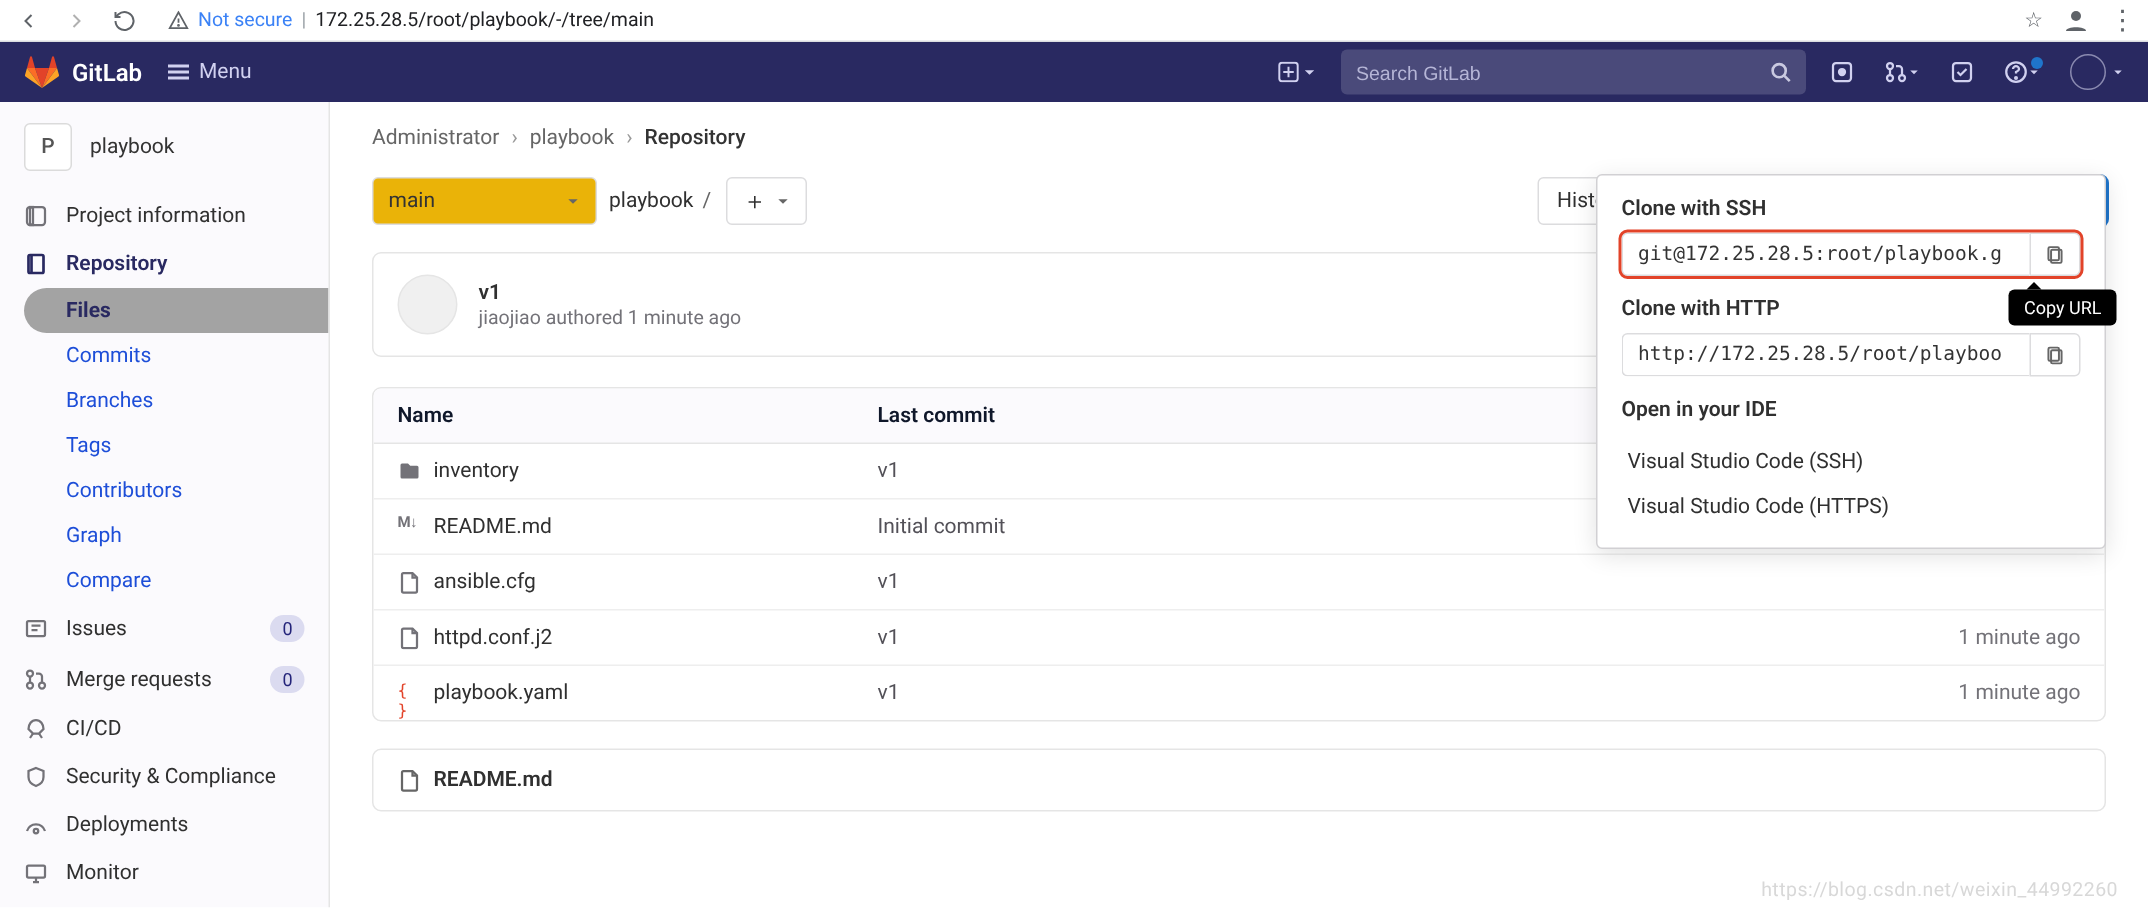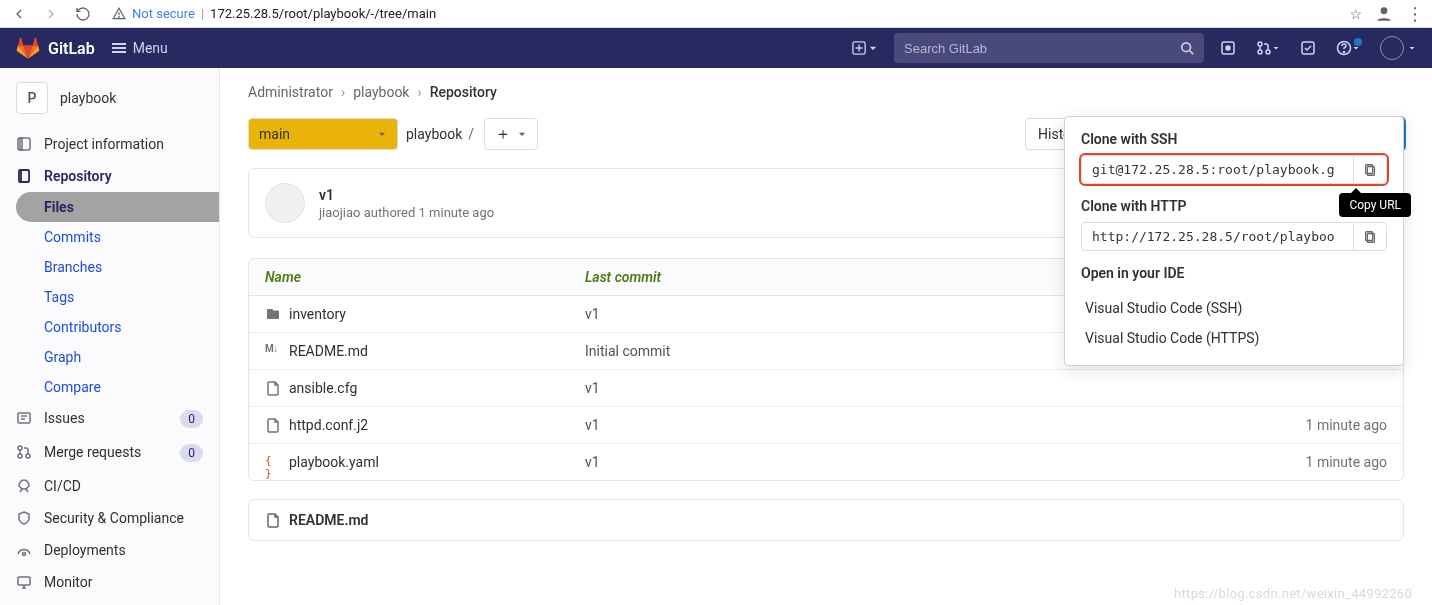--- a/index.html
+++ b/index.html
@@ -33,21 +33,21 @@
 .gl-avatar { width: 24px; height: 24px; border-radius: 50%; border: 1px solid #8a8ab0; display:inline-block; }
 .dot-badge { position: absolute; top:-2px; right:-2px; width:8px; height:8px; border-radius:50%; background:#1f75cb; }
 
 
 .app { display: flex; height: calc(605px - 28px - 40px); }
 .sidebar { width: 220px; background: #fbfafd; border-right: 1px solid #e5e5e5; overflow-y: auto; position: relative; }
 .sidebar::-webkit-scrollbar{width:10px;} .sidebar::-webkit-scrollbar-thumb{background:#c1c1c1;border-radius:5px;}
 .proj-hdr { display:flex; align-items:center; gap:12px; padding:14px 16px; }
 .proj-avatar{ width:32px; height:32px; border:1px solid #dbdbdb; border-radius:4px; display:flex; align-items:center; justify-content:center; font-weight:500; color:#555; background:#fff;}
 .proj-name{ font-weight:400; color:#333;}
-.nav-item{ display:flex; align-items:flex-start; gap:12px; padding:8px 16px; color:#303030; cursor:pointer; border-radius: 0; }
+.nav-item{ display:flex; align-items:center; gap:12px; padding:8px 16px; color:#303030; cursor:pointer; border-radius: 0; }
 .nav-item.active-section{ color:#292961; font-weight:600;}
 .nav-item .icon{ width:16px; height:16px; color:#737278; flex-shrink:0;}
 .nav-item.active-section .icon{ color:#292961;}
 .nav-sub{ padding-left: 44px; display:block; }
 .nav-sub .sub-item{ padding:7px 16px 7px 0; color:#1d4ed8; cursor:pointer; border-radius:20px 0 0 20px; margin-left:-28px; padding-left:28px;}
 .nav-sub .sub-item.active{ background:#a3a3a3; font-weight:700; color:#292961;}
 .nav-item .badge{ margin-left:auto; background:#dbdbf0; color:#24247a; border-radius:10px; font-size:12px; padding:0 8px; line-height:18px;}
 
 
 .main { flex:1; padding: 16px 28px; overflow-y:auto; position:relative;}
@@ -65,21 +65,21 @@
 .btn.primary{ background:#1f75cb; border-color:#1f75cb; color:#fff; gap:6px; box-shadow: inset 0 0 0 2px #fff, 0 0 0 2px #1f75cb; }
 .btn.icon-only{ padding:0 8px; gap:4px;}
 
 .commit-box{ border:1px solid #e5e5e5; border-radius:6px; padding:14px 16px; display:flex; align-items:center; gap:14px; margin-bottom:20px;}
 .commit-avatar{ width:40px; height:40px; border-radius:50%; background:#f0f0f0; border:1px solid #e5e5e5;}
 .commit-title{ font-weight:600; color:#303030;}
 .commit-meta{ color:#737278; font-size:13px; margin-top:2px;}
 
 .file-table{ border:1px solid #e5e5e5; border-radius:6px; overflow:hidden; margin-bottom:18px;}
 .ft-head, .ft-row{ display:grid; grid-template-columns: 320px 1fr 200px; padding:10px 16px; align-items:center;}
-.ft-head{ background:#fbfafd; color:#4d7c0f; font-weight:600; border-bottom:1px solid #e5e5e5;font-style:italic;}
+.ft-head{ background:#fbfafd; color:#0f172a; font-weight:600; border-bottom:1px solid #e5e5e5;}
 .ft-head .upd{ text-align:right;}
 .ft-row{ border-top:1px solid #eee;}
 .ft-row:first-of-type{border-top:none;}
 .ft-name{ display:flex; align-items:flex-start; gap:8px;}
 .ft-icon{ width:16px; height:16px; color:#737278;}
 .ft-icon.yaml{ color:#e24329;}
 .ft-row .upd{ text-align:right; color:#737278;}
 .ft-row .lc{ color:#535158;}
 
 .readme-box{ border:1px solid #e5e5e5; border-radius:6px; padding:12px 16px; display:flex; align-items:center; gap:8px; font-weight:600;}

